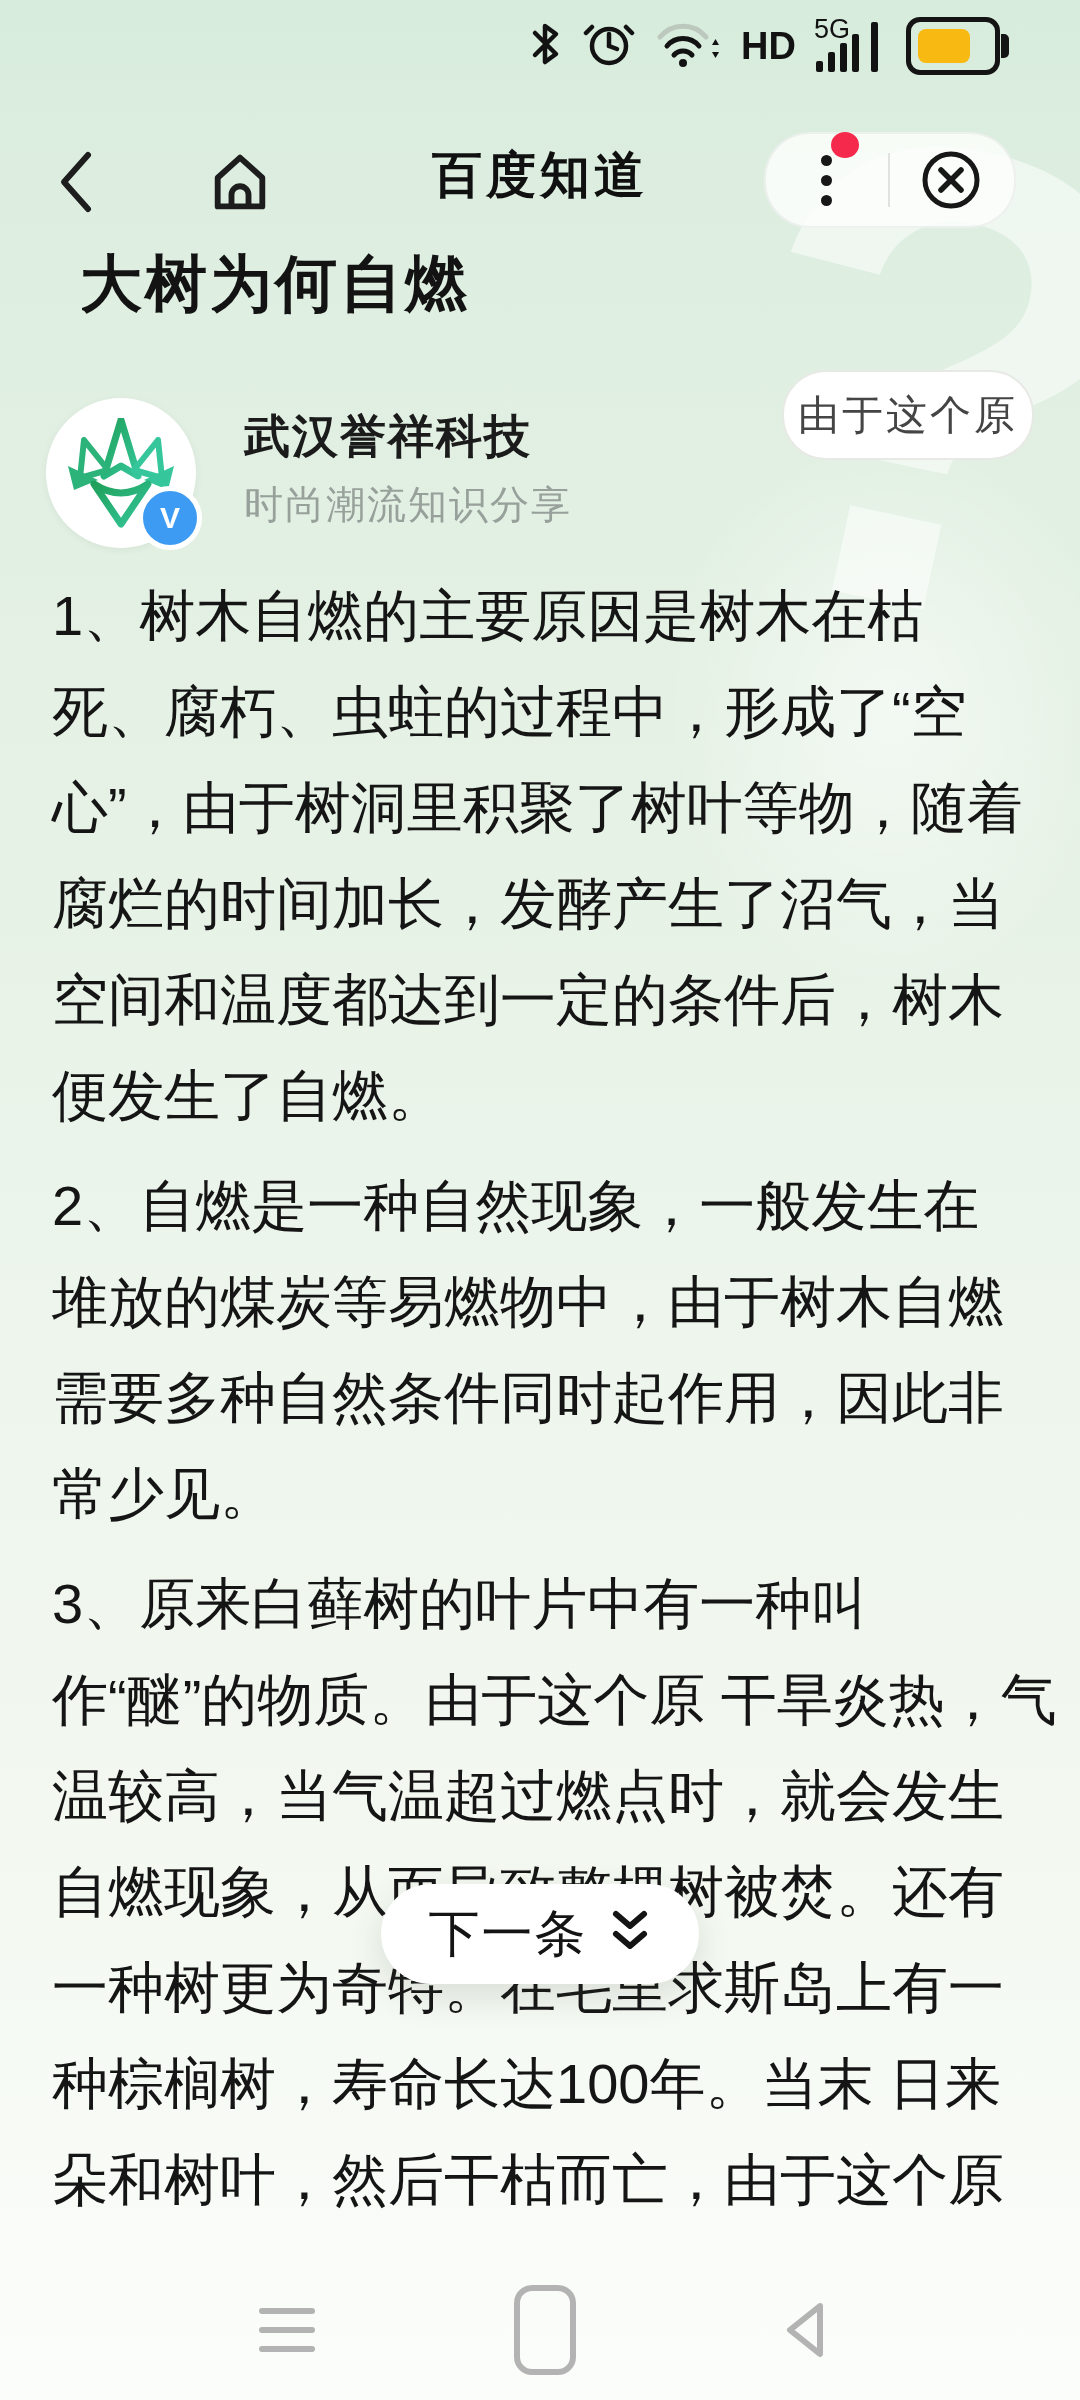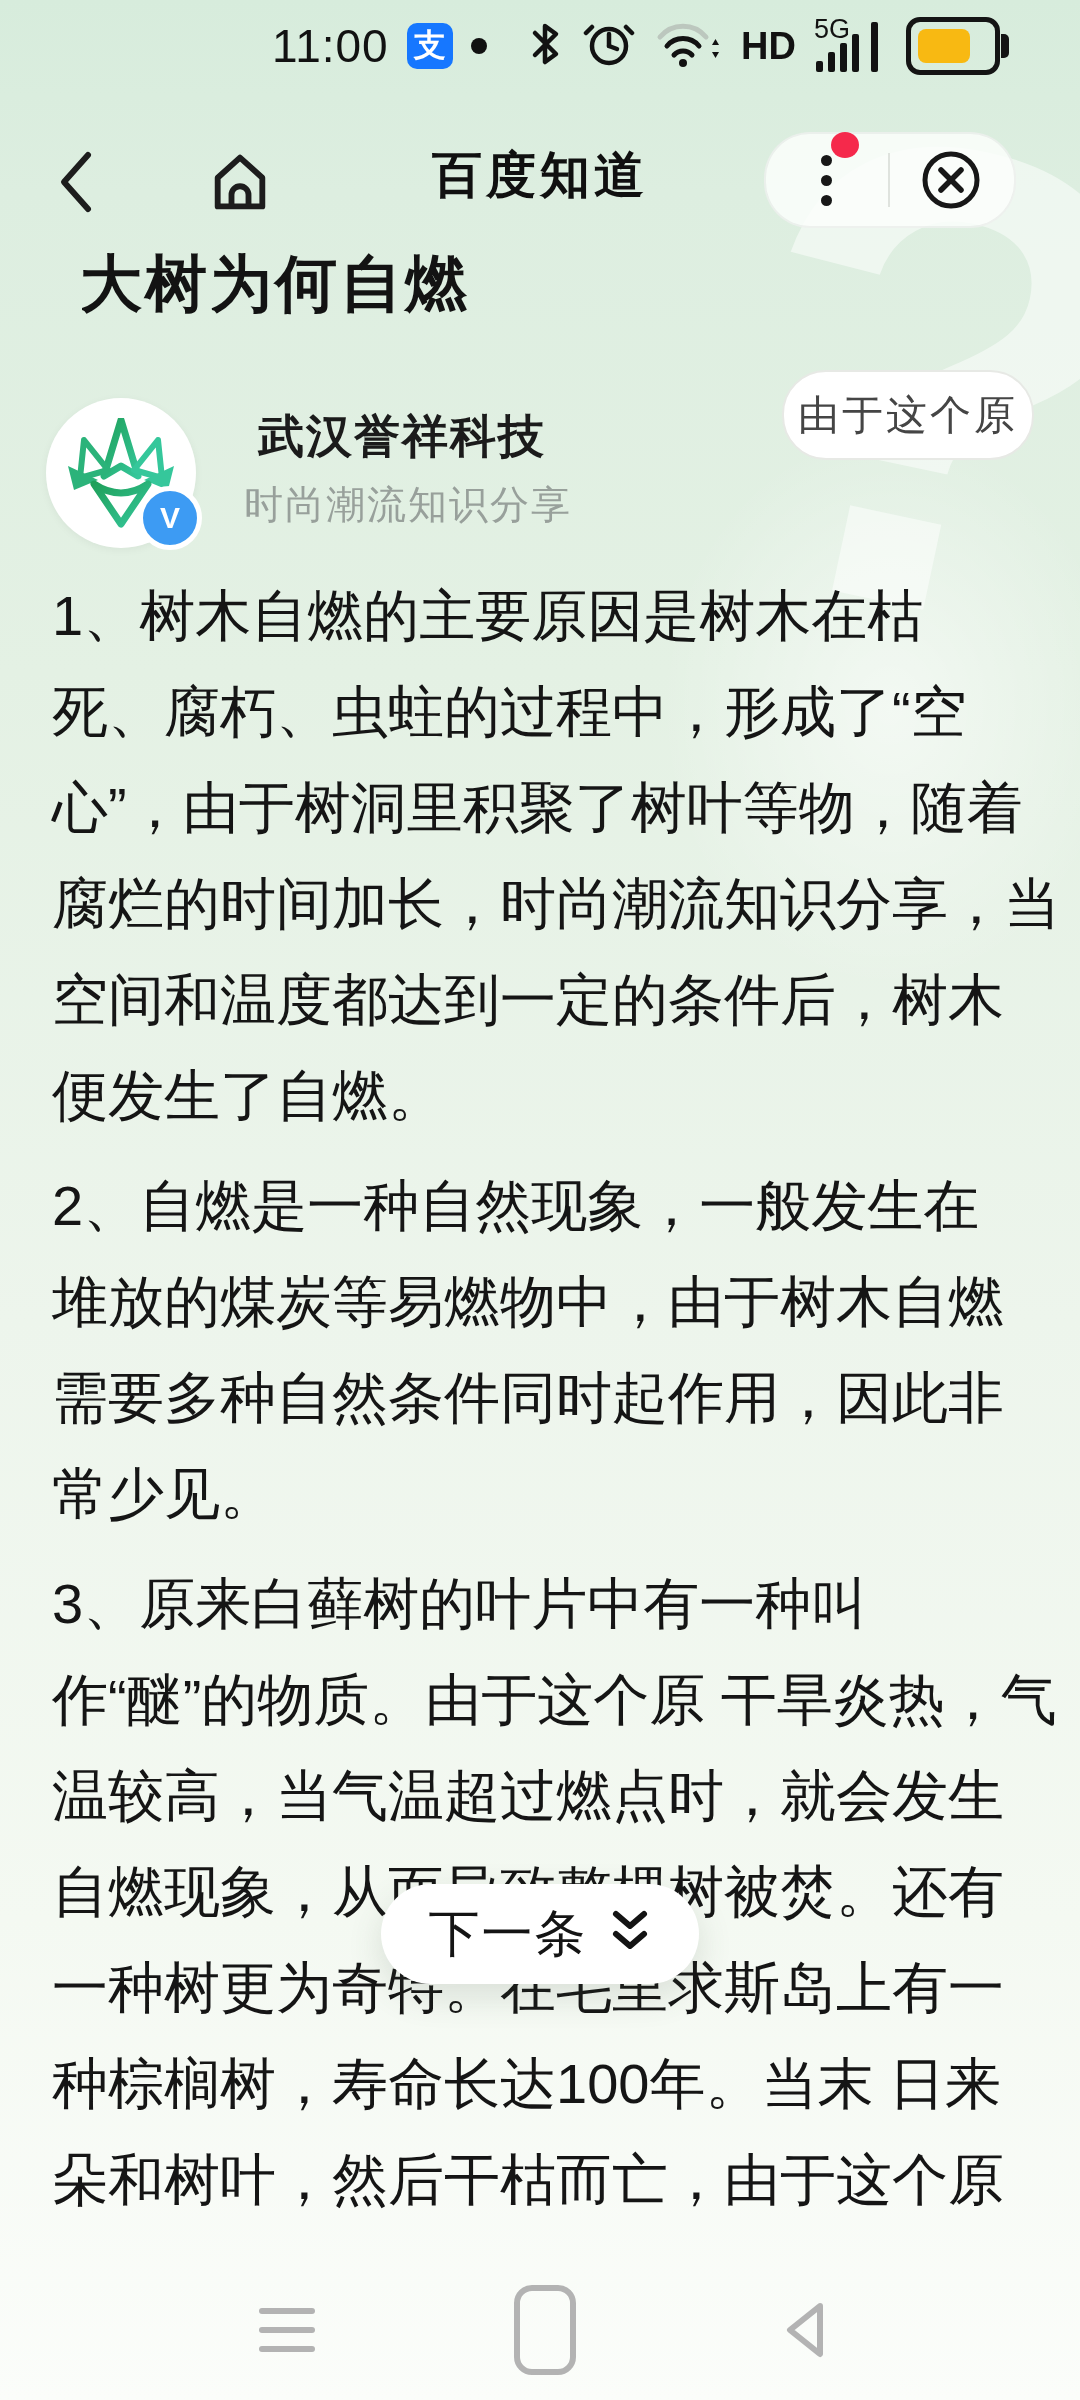--- a/index.html
+++ b/index.html
@@ -47,21 +47,21 @@
   
   .page-title{position:absolute;left:52px;top:242px;font-size:62px;font-weight:700;color:#131313;
     letter-spacing:3px;z-index:2;margin-left:28px;}
   .author-row{position:absolute;left:46px;right:46px;top:392px;height:160px;z-index:2;}
   .avatar{position:absolute;left:0;top:6px;width:150px;height:150px;border-radius:50%;background:#fff;
     box-shadow:0 2px 8px rgba(0,0,0,0.05);}
   .avatar svg{position:absolute;left:18px;top:20px;}
   .verified-badge{position:absolute;right:-6px;bottom:-2px;width:54px;height:54px;border-radius:50%;
     background:#3d9bf3;border:5px solid #fff;color:#fff;font-size:30px;font-weight:700;
     display:flex;align-items:center;justify-content:center;}
-  .author-name{position:absolute;left:198px;top:14px;font-size:46px;font-weight:700;color:#1b1b1b;letter-spacing:2px;margin-left:14px;}
+  .author-name{position:absolute;left:198px;top:14px;font-size:46px;font-weight:700;color:#1b1b1b;letter-spacing:2px;}
   .author-tagline{position:absolute;left:198px;top:86px;font-size:39px;color:#98a09b;letter-spacing:2px;}
   .service-btn{position:absolute;right:0;top:-22px;width:248px;height:86px;border-radius:44px;background:#fff;
     border:2px solid #e7e9e5;display:flex;align-items:center;justify-content:center;
     font-size:41px;color:#454545;letter-spacing:3px;}
   
   .article-body{position:absolute;left:0;right:0;top:568px;height:1700px;overflow:hidden;
     padding:0 8px 0 52px;z-index:1;}
   .para{margin:0 0 14px 0;}
   .body-line{height:96px;line-height:96px;font-size:56px;color:#151515;white-space:nowrap;font-weight:500;}
   
@@ -78,25 +78,20 @@
 </style>
 </head>
 <body>
 
 <div class="screen">
 
   <div class="watermark">?</div>
   <div class="swoosh"></div>
 
   <div class="status-bar">
-    <div class="sb-left">
-      <span class="sb-time">11:00</span>
-      <span class="alipay-badge">支</span>
-      <span class="sb-dot"></span>
-    </div>
     <div class="sb-right">
       <span>
         <svg width="34" height="48" viewBox="0 0 34 48">
             <polyline points="6,13 27,34 16,42 16,6 27,14 6,35" fill="none" stroke="#121212" stroke-width="4.5" stroke-linecap="round" stroke-linejoin="round"></polyline>
           </svg>
       </span>
       <span>
         <svg width="52" height="52" viewBox="0 0 52 52">
           <circle cx="26" cy="28" r="17" fill="none" stroke="#121212" stroke-width="4.5"></circle>
           <line x1="26" y1="28" x2="26" y2="16" stroke="#121212" stroke-width="4.5" stroke-linecap="round"></line>
@@ -189,21 +184,21 @@
     <div class="author-name">武汉誉祥科技</div>
     <div class="author-tagline">时尚潮流知识分享</div>
     <div class="service-btn">由于这个原</div>
   </div>
 
   <div class="article-body">
     <div class="para">
       <div class="body-line">1、树木自燃的主要原因是树木在枯</div>
       <div class="body-line">死、腐朽、虫蛀的过程中，形成了“空</div>
       <div class="body-line">心”，由于树洞里积聚了树叶等物，随着</div>
-      <div class="body-line">腐烂的时间加长，时尚潮流知识分享，当</div>
+      <div class="body-line">腐烂的时间加长，发酵产生了沼气，当</div>
       <div class="body-line">空间和温度都达到一定的条件后，树木</div>
       <div class="body-line">便发生了自燃。</div>
     </div>
     <div class="para">
       <div class="body-line">2、自燃是一种自然现象，一般发生在</div>
       <div class="body-line">堆放的煤炭等易燃物中，由于树木自燃</div>
       <div class="body-line">需要多种自然条件同时起作用，因此非</div>
       <div class="body-line">常少见。</div>
     </div>
     <div class="para">

